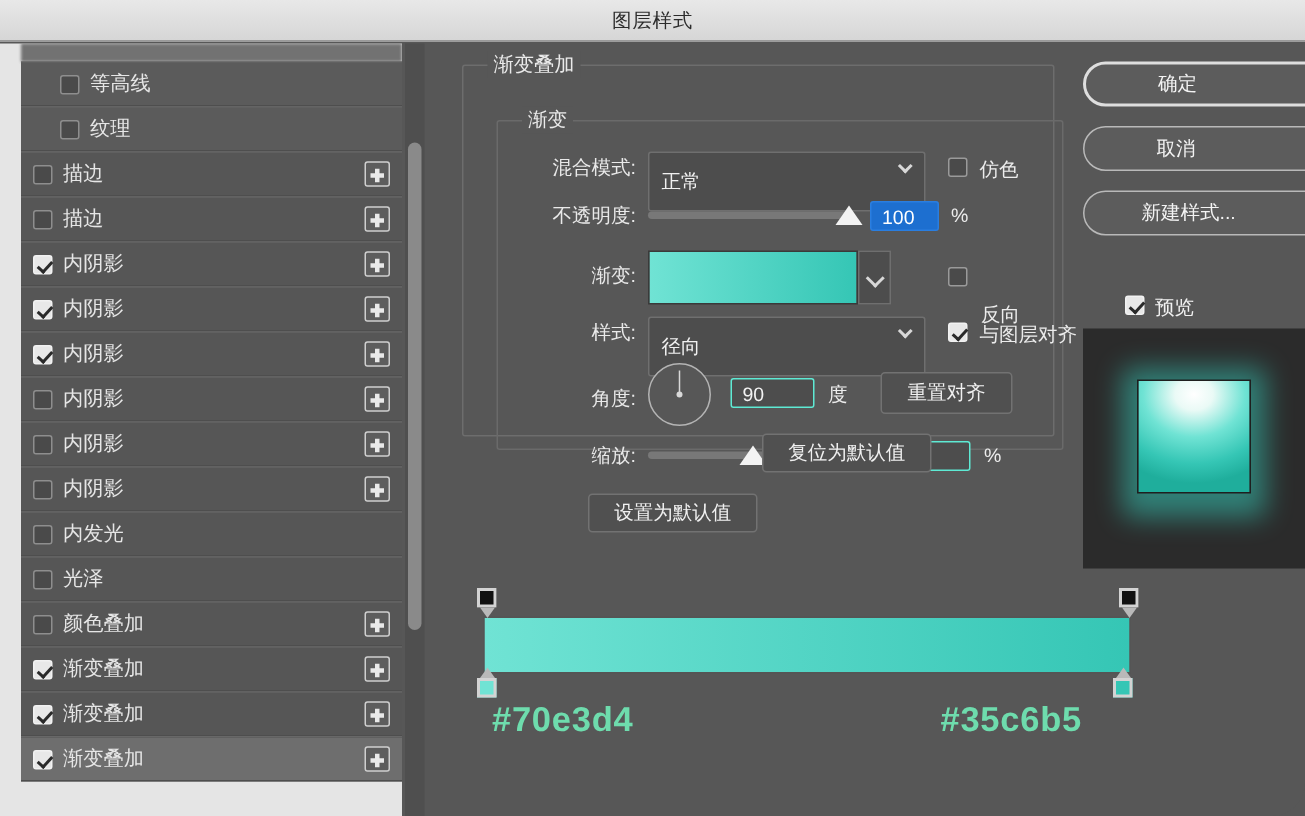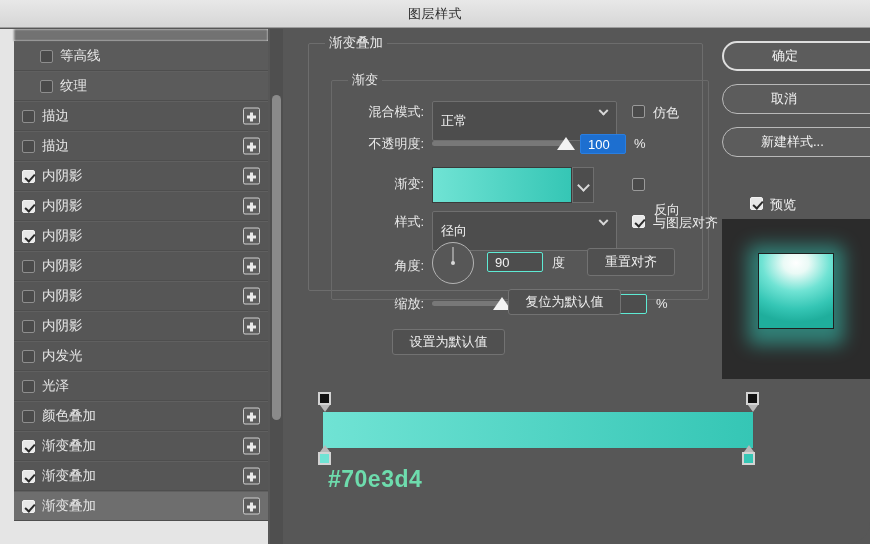--- a/index.html
+++ b/index.html
@@ -472,15 +472,16 @@
     <div class="stop-bot" style="left:318px; top:445px;">
       <div class="stop-tri" style="top:0; border-left:5px solid transparent; border-right:5px solid transparent; border-bottom:7px solid #b9b9b9;"></div>
       <div class="stop-sq" id="stop-left-sq" style="margin-top: 7px; background: rgb(112, 227, 212);"></div>
     </div>
     <div class="stop-bot" style="left:742px; top:445px;">
       <div class="stop-tri" style="top:0; border-left:5px solid transparent; border-right:5px solid transparent; border-bottom:7px solid #b9b9b9;"></div>
       <div class="stop-sq" id="stop-right-sq" style="margin-top: 7px; background: rgb(53, 198, 181);"></div>
     </div>
 
     <div class="hexlabel" id="hex-left" style="left: 328px; top: 466px; color: rgb(110, 220, 173);">#70e3d4</div>
+    <div class="hexlabel" id="hex-right" style="left: 627px; top: 466px; color: rgb(110, 220, 173);">#35c6b5</div>
   </div>
 
 </div>
 
 </body></html>

